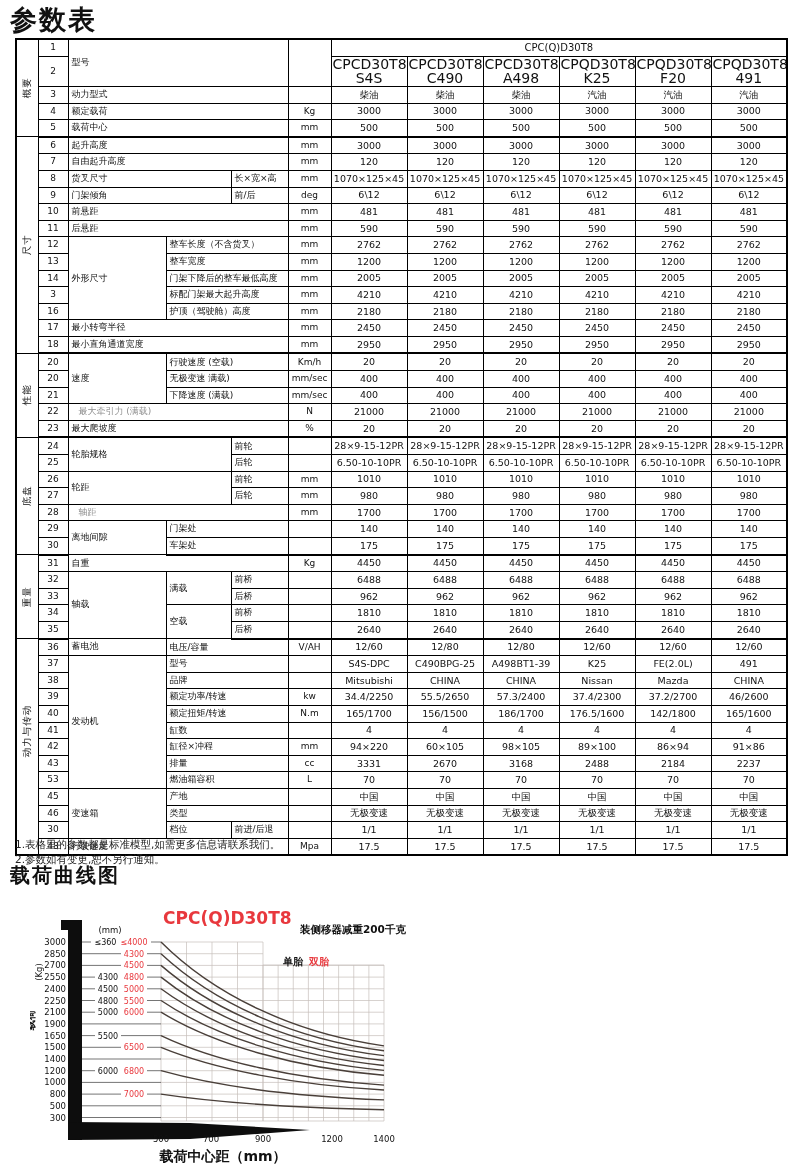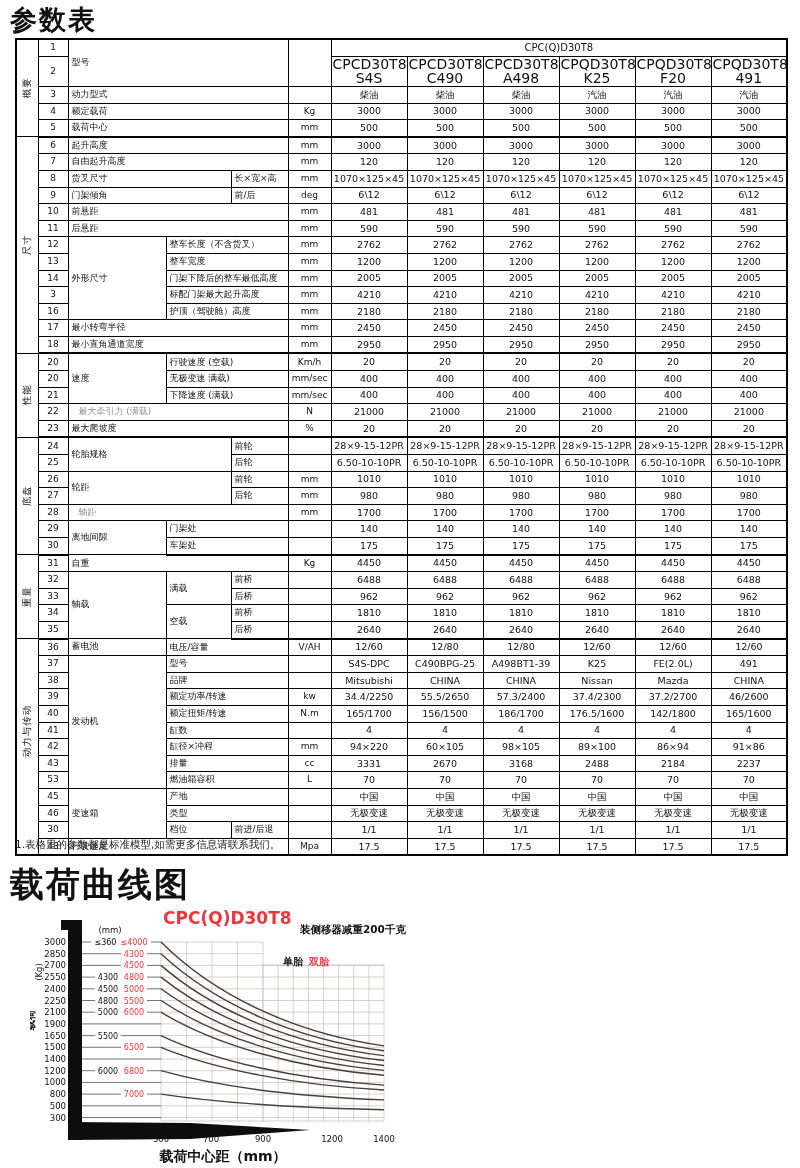--- a/index.html
+++ b/index.html
@@ -15,21 +15,21 @@
   .spec-table td.gray{color:#8f8f8f;padding-left:10px;}
   .spec-table td.num{font-size:9px;}
   .spec-table td.unit{font-size:9px;}
   .spec-table td.val{font-size:9.5px;}
   .spec-table td.model{font-size:14px;}
   .spec-table td.vspan{font-size:10px;}
   .spec-table tr.sec td{border-bottom:2px solid #000;}
   .spec-table td.catc{padding:0;}
   .vtext{display:block;transform:rotate(-90deg);white-space:nowrap;font-size:9.5px;letter-spacing:1px;}
   .notes{position:absolute;left:15px;top:837px;font-size:10.5px;line-height:1.4;color:#222;}
-  .chart-heading{position:absolute;left:10px;top:862px;font-size:34px;font-weight:bold;letter-spacing:2px;}
+  .chart-heading{position:absolute;left:10px;top:862px;font-size:20px;font-weight:bold;letter-spacing:2px;}
   .chart-wrap{position:absolute;left:30px;top:900px;width:740px;height:268px;}
   svg text{font-family:"DejaVu Sans","Liberation Sans",sans-serif;}
 </style>
 </head>
 <body>
 
 <div class="page-title">参数表</div>
 
 <table class="spec-table">
     <colgroup>
@@ -598,20 +598,21 @@
         <td class="val">17.5</td>
         <td class="val">17.5</td>
         <td class="val">17.5</td>
         <td class="val">17.5</td>
       </tr>
     </tbody>
   </table>
 
 <div class="notes">
   <div>1.表格里的参数都是标准模型,如需更多信息请联系我们。</div>
+  <div>2.参数如有变更,恕不另行通知。</div>
 </div>
 
 <div class="chart-heading">载荷曲线图</div>
 
 <div class="chart-wrap">
   <svg width="740" height="268" viewBox="0 0 740 268" xmlns="http://www.w3.org/2000/svg">
       <line x1="131" y1="42" x2="131" y2="221" stroke="#c6beba" stroke-width="0.7"></line>
       <line x1="156.5" y1="42" x2="156.5" y2="221" stroke="#c6beba" stroke-width="0.7"></line>
       <line x1="182" y1="42" x2="182" y2="221" stroke="#c6beba" stroke-width="0.7"></line>
       <line x1="207.5" y1="42" x2="207.5" y2="221" stroke="#c6beba" stroke-width="0.7"></line>

